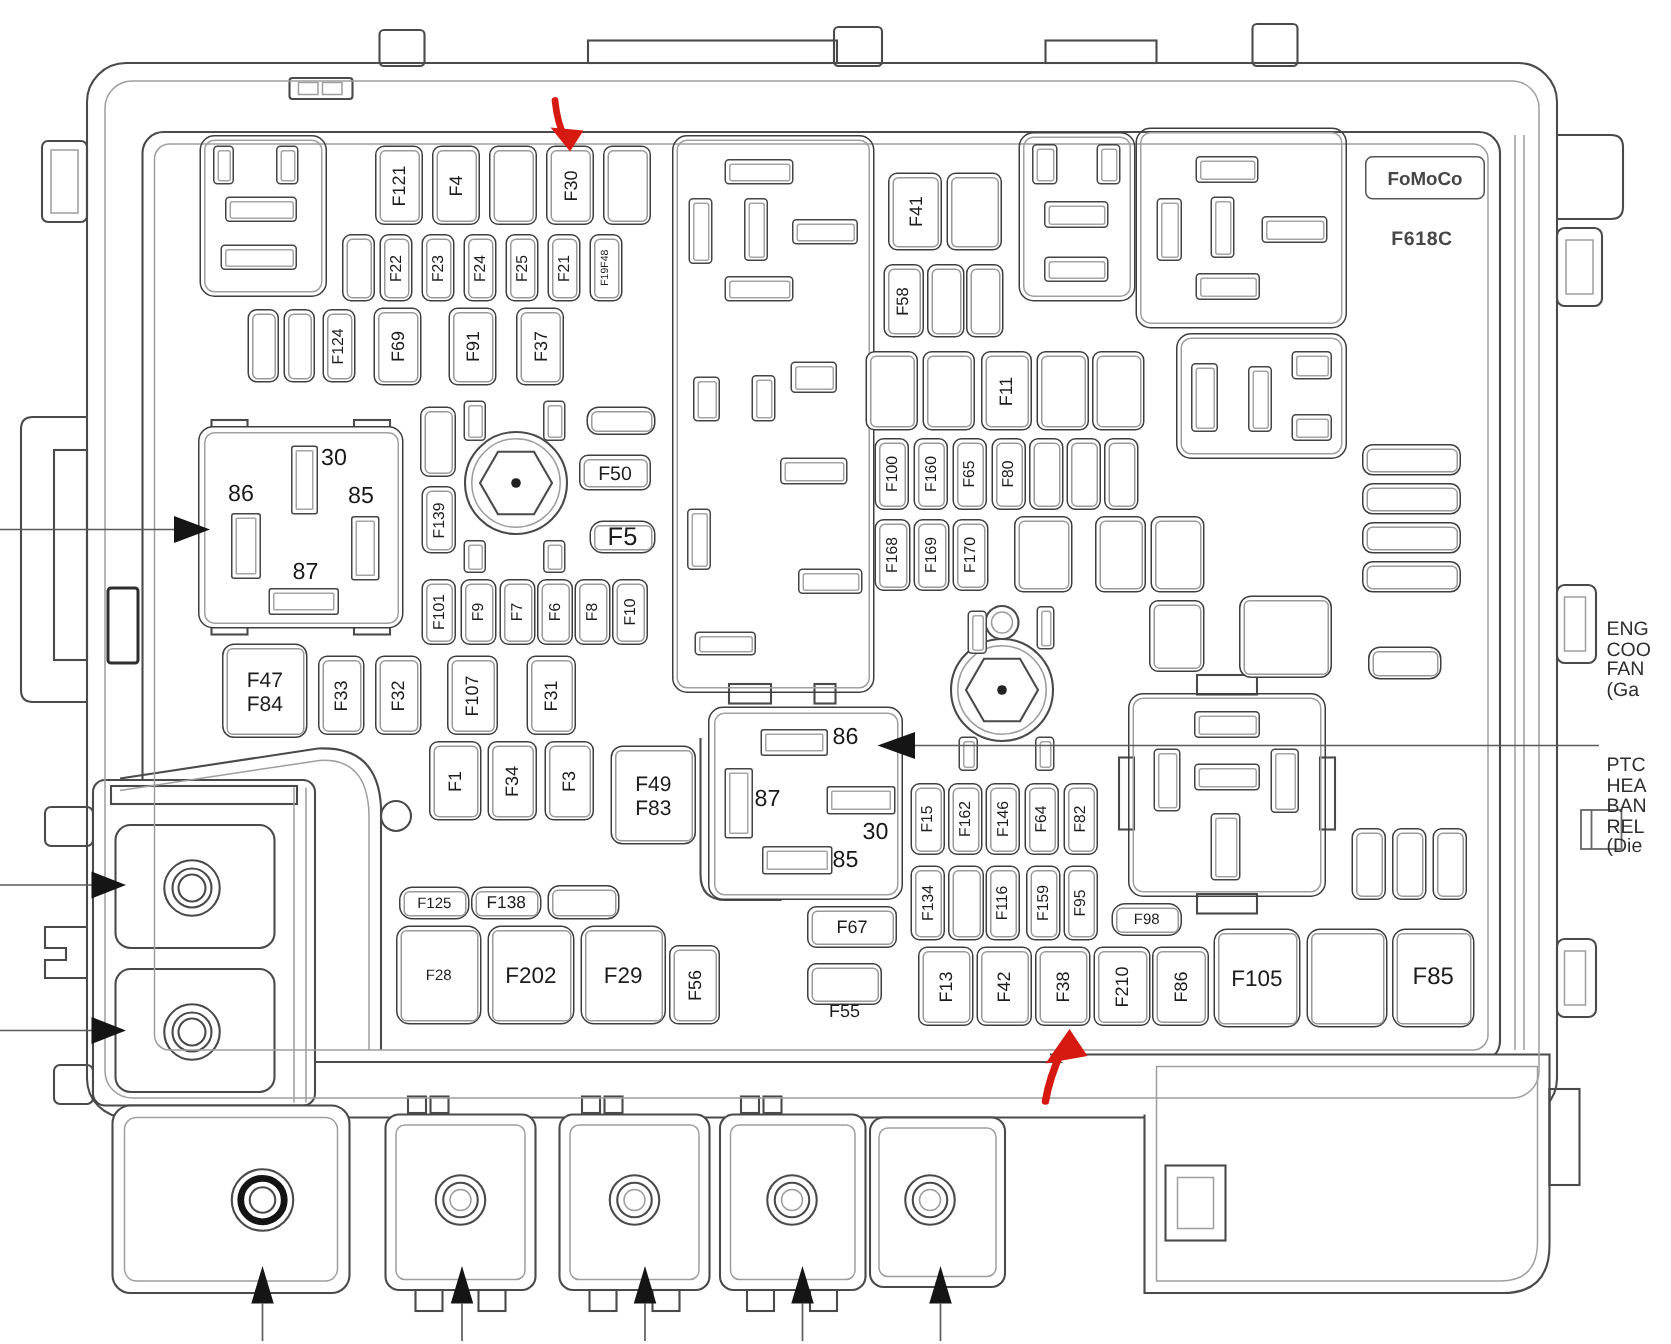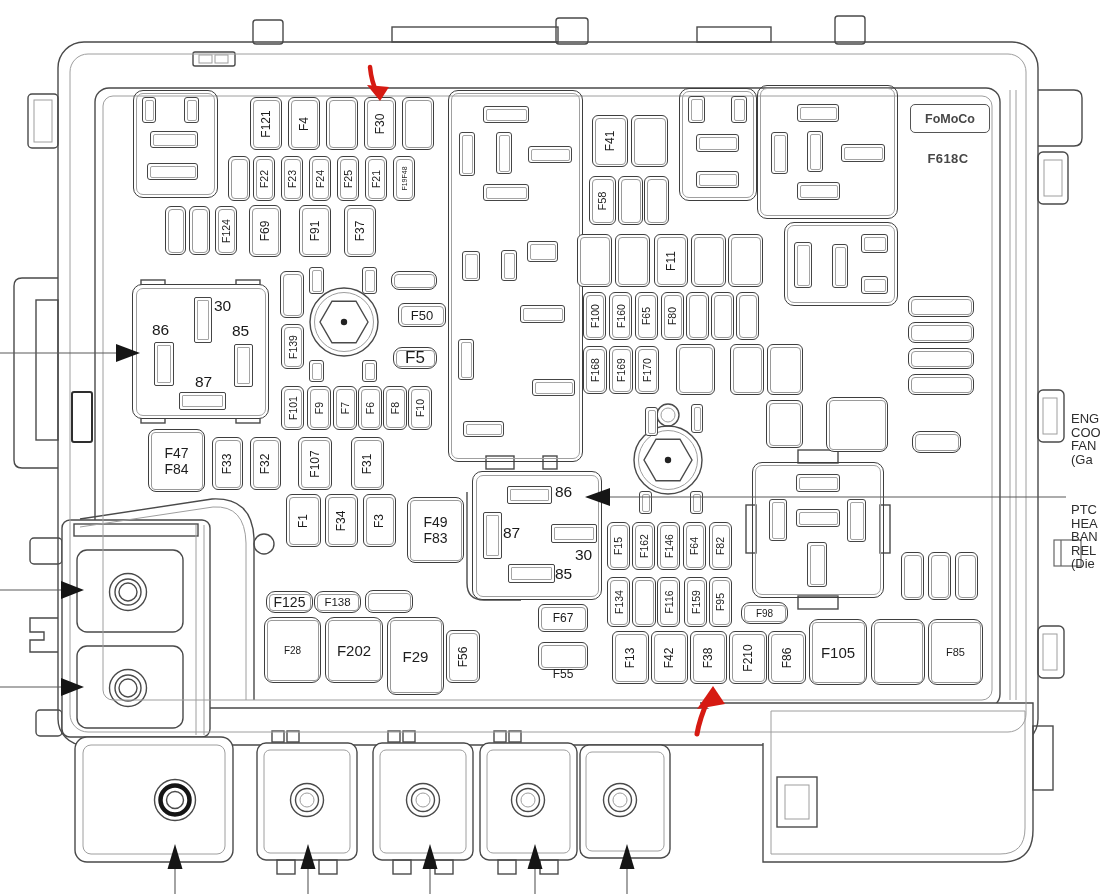--- a/index.html
+++ b/index.html
@@ -278,21 +278,21 @@
       </div>
       <div class="fuse v" style="left: 299px; top: 205px; width: 32px; height: 52px;">
         <span class="lbl">F91</span>
       </div>
       <div class="fuse v" style="left: 344px; top: 205px; width: 32px; height: 52px;">
         <span class="lbl">F37</span>
       </div>
       <div class="fuse v" style="left: 281px; top: 324px; width: 23px; height: 45px;">
         <span class="lbl" style="font-size: 10.5px;">F139</span>
       </div>
-      <div class="fuse" style="left: 398px; top: 303px; width: 48px; height: 24px;">
+      <div class="fuse" style="left: 386px; top: 303px; width: 48px; height: 24px;">
         <span class="lbl" style="font-size: 13px;">F50</span>
       </div>
       <div class="fuse" style="left: 393px; top: 347px; width: 44px; height: 22px; border-radius: 9px;">
         <span class="lbl" style="font-size: 17px;">F5</span>
       </div>
       <div class="fuse v" style="left: 281px; top: 386px; width: 23px; height: 44px;">
         <span class="lbl" style="font-size: 10.5px;">F101</span>
       </div>
       <div class="fuse v" style="left: 307px; top: 386px; width: 24px; height: 44px;">
         <span class="lbl" style="font-size: 10.5px;">F9</span>
@@ -336,38 +336,38 @@
       <div class="fuse v" style="left: 363px; top: 494px; width: 33px; height: 53px;">
         <span class="lbl">F3</span>
       </div>
       <div class="fuse" style="left: 407px; top: 497px; width: 57px; height: 66px; border-radius: 8px;">
         <span class="lbl multi" style="font-size: 14px;">
           <span>F49</span>
           <span>F83</span>
         </span>
       </div>
       <div class="fuse" style="left: 266px; top: 591px; width: 47px; height: 22px; border-radius: 9px;">
-        <span class="lbl" style="font-size: 14px;">F125</span>
+        <span class="lbl" style="font-size: 10px;">F125</span>
       </div>
       <div class="fuse" style="left: 314px; top: 591px; width: 47px; height: 22px; border-radius: 9px;">
         <span class="lbl" style="font-size: 11.5px;">F138</span>
       </div>
       <div class="fuse" style="left: 264px; top: 617px; width: 57px; height: 66px; border-radius: 9px;">
         <span class="lbl" style="font-size: 10px;">F28</span>
       </div>
       <div class="fuse" style="left: 325px; top: 617px; width: 58px; height: 66px; border-radius: 9px;">
         <span class="lbl" style="font-size: 15px;">F202</span>
       </div>
-      <div class="fuse" style="left: 387px; top: 617px; width: 57px; height: 78px; border-radius: 9px;">
+      <div class="fuse" style="left: 387px; top: 617px; width: 57px; height: 66px; border-radius: 9px;">
         <span class="lbl" style="font-size: 15px;">F29</span>
       </div>
       <div class="fuse v" style="left: 446px; top: 630px; width: 34px; height: 53px;">
         <span class="lbl">F56</span>
       </div>
-      <div class="fuse" style="left: 538px; top: 604px; width: 50px; height: 28px; border-radius: 6px;">
+      <div class="fuse" style="left: 538px; top: 604px; width: 60px; height: 28px; border-radius: 6px;">
         <span class="lbl" style="font-size: 12px;">F67</span>
       </div>
       <div class="fuse" style="left: 538px; top: 642px; width: 50px; height: 28px; border-radius: 6px;">
         <span class="lbl" style="font-size: 12px; margin-top: 36px;">F55</span>
       </div>
       <div class="fuse v" style="left: 592px; top: 115px; width: 36px; height: 52px;">
         <span class="lbl">F41</span>
       </div>
       <div class="fuse v" style="left: 589px; top: 176px; width: 27px; height: 49px;">
         <span class="lbl" style="font-size: 11px;">F58</span>
@@ -438,21 +438,21 @@
       <div class="fuse v" style="left: 729px; top: 631px; width: 38px; height: 53px;">
         <span class="lbl">F210</span>
       </div>
       <div class="fuse v" style="left: 768px; top: 631px; width: 38px; height: 53px;">
         <span class="lbl">F86</span>
       </div>
       <div class="fuse" style="left: 809px; top: 619px; width: 58px; height: 66px; border-radius: 9px;">
         <span class="lbl" style="font-size: 15px;">F105</span>
       </div>
       <div class="fuse" style="left: 928px; top: 619px; width: 55px; height: 66px; border-radius: 9px;">
-        <span class="lbl" style="font-size: 11px;">F85</span>
+        <span class="lbl" style="font-size: 16px;">F85</span>
       </div>
     </div>
 
   <div class="relay" style="left:132px;top:284px;width:137px;height:135px">
     <div class="rslot" style="left:61px;top:12px;width:16px;height:44px"></div>
     <span class="pin" style="left:81px;top:12px">30</span>
     <div class="rslot" style="left:21px;top:57px;width:18px;height:42px"></div>
     <span class="pin" style="left:19px;top:36px">86</span>
     <div class="rslot" style="left:101px;top:59px;width:17px;height:41px"></div>
     <span class="pin" style="left:99px;top:37px">85</span>

